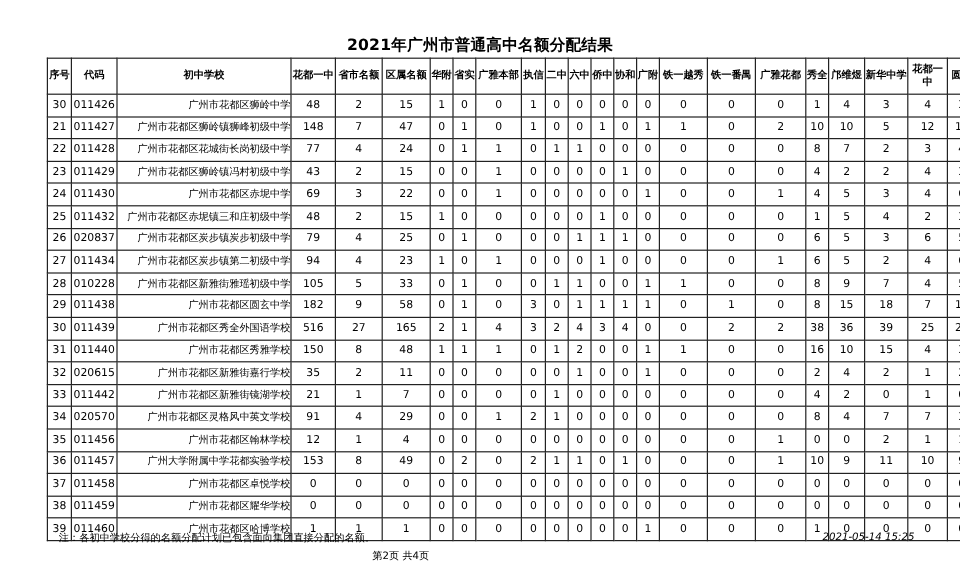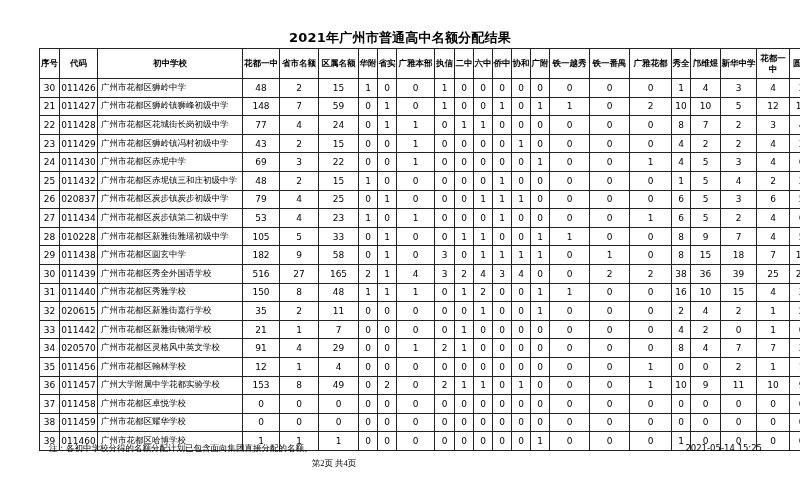--- a/index.html
+++ b/index.html
@@ -2,24 +2,24 @@
 <html><head>
 <meta charset="utf-8">
 <style>
   html, body { margin:0; padding:0; background:#ffffff; }
   body { width:800px; height:482px; position:relative; overflow:hidden; font-family:"DejaVu Sans", "Liberation Sans", sans-serif; color:#000; }
   .title { position:absolute; top:29px; left:0; width:800px; text-align:center; font-size:13px; font-weight:bold; letter-spacing:0.2px; }
   table { position:absolute; top:48px; left:39px; border-collapse:collapse; table-layout:fixed; width:724px; }
   th, td { border:1.3px solid #222; text-align:center; padding:0; overflow:hidden; white-space:nowrap; }
   th { height:29px; font-size:8.5px; font-weight:bold; line-height:11px; white-space:normal; }
   td { height:17.6px; font-size:9px; line-height:10px; }
-  td.school { text-align:left; padding-left:3px; font-size:8.5px;font-family:Liberation Mono, monospace; }
+  td.school { text-align:right; padding-left:3px; font-size:8.5px; }
   .note { position:absolute; top:443px; left:49px; font-size:8.5px;text-align:center; }
-  .date { position:absolute; top:443px; right:38px; font-size:8.5px; }
-  .page { position:absolute; top:458px; left:0; width:668px; text-align:center; font-size:8.5px;font-family:Liberation Serif, serif; }
+  .date { position:absolute; top:443px; right:38px; font-size:8.5px;font-style:italic; }
+  .page { position:absolute; top:458px; left:0; width:668px; text-align:center; font-size:8.5px; }
 </style>
 </head>
 <body>
 
 <div class="title">2021年广州市普通高中名额分配结果</div>
 
 <table>
   <colgroup>
     <col style="width:20px">
       <col style="width:38px">
@@ -97,21 +97,21 @@
         <td>3</td>
         <td>4</td>
         <td>3</td>
       </tr>
       <tr>
         <td>21</td>
         <td>011427</td>
         <td class="school">广州市花都区狮岭镇狮峰初级中学</td>
         <td>148</td>
         <td>7</td>
-        <td>59</td>
+        <td>47</td>
         <td>0</td>
         <td>1</td>
         <td>0</td>
         <td>1</td>
         <td>0</td>
         <td>0</td>
         <td>1</td>
         <td>0</td>
         <td>1</td>
         <td>1</td>
@@ -245,21 +245,21 @@
         <td>6</td>
         <td>5</td>
         <td>3</td>
         <td>6</td>
         <td>5</td>
       </tr>
       <tr>
         <td>27</td>
         <td>011434</td>
         <td class="school">广州市花都区炭步镇第二初级中学</td>
-        <td>53</td>
+        <td>94</td>
         <td>4</td>
         <td>23</td>
         <td>1</td>
         <td>0</td>
         <td>1</td>
         <td>0</td>
         <td>0</td>
         <td>0</td>
         <td>1</td>
         <td>0</td>

